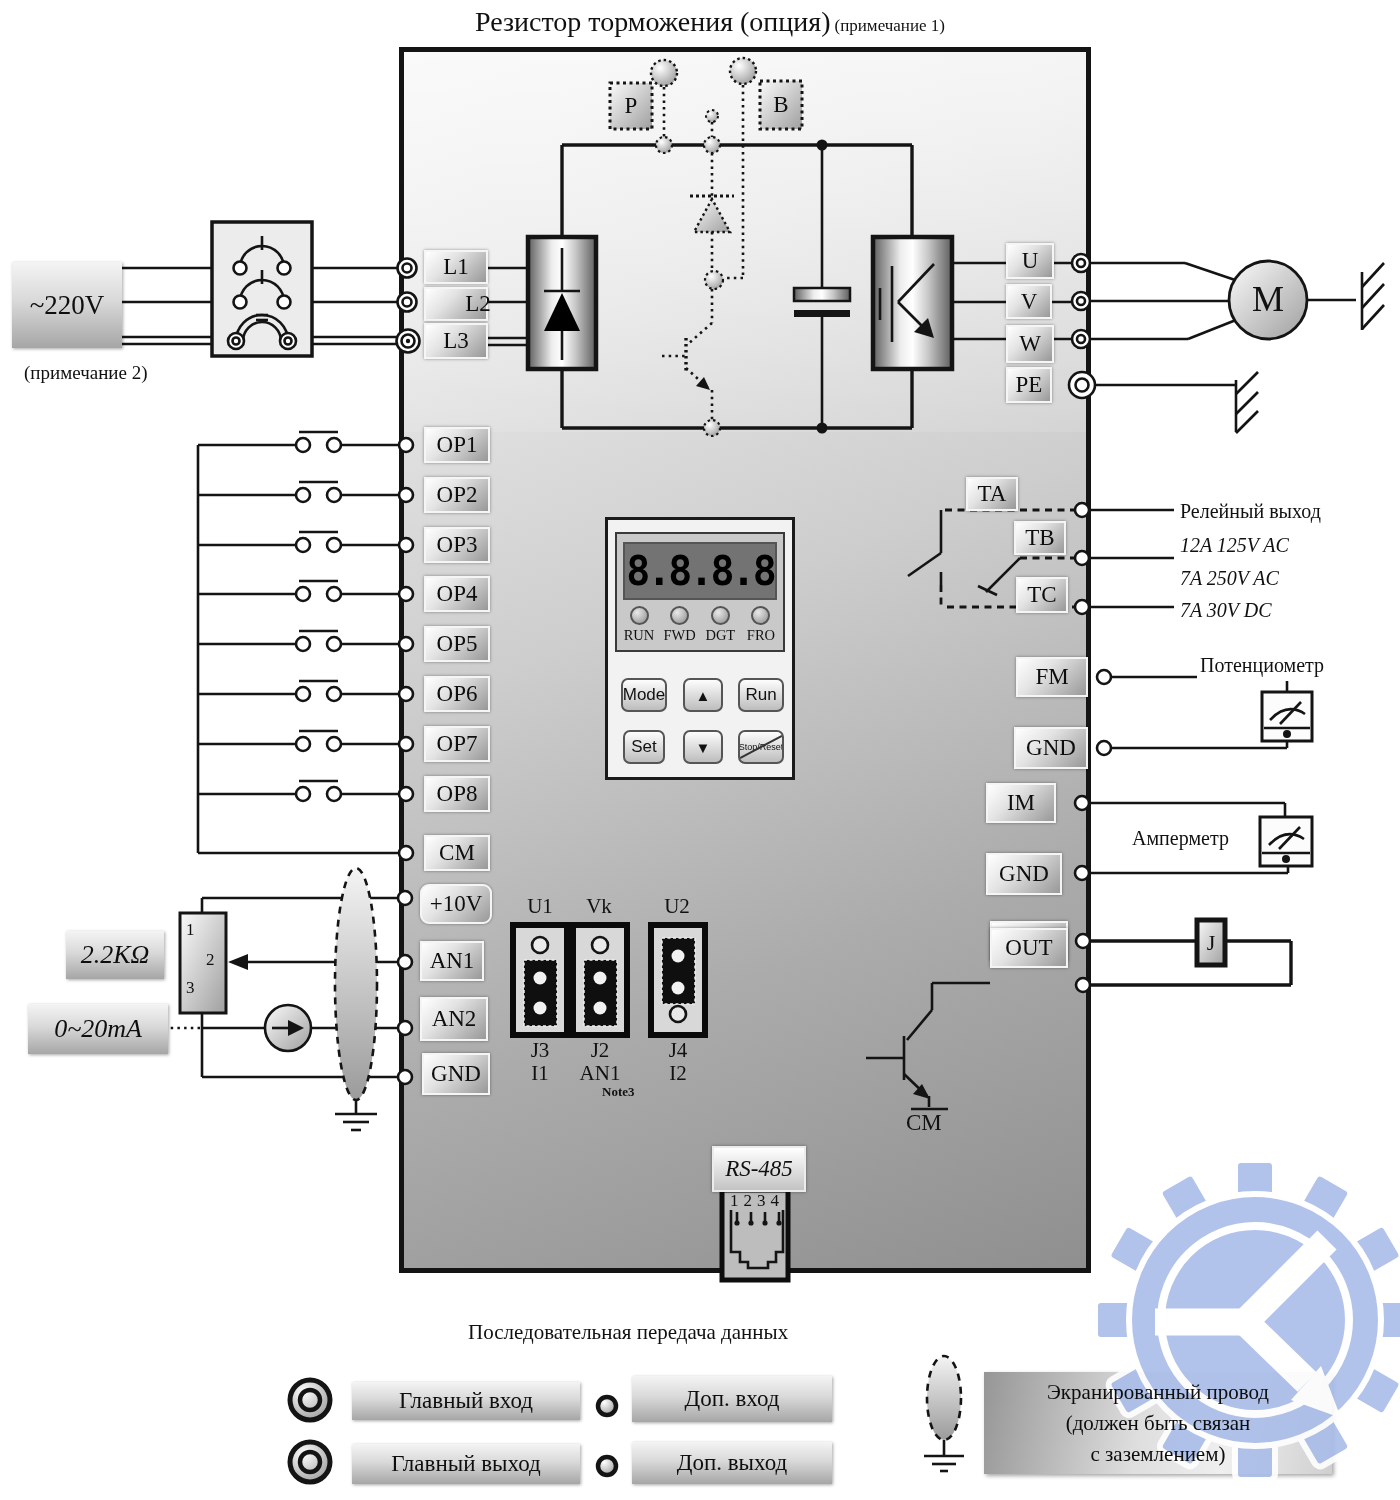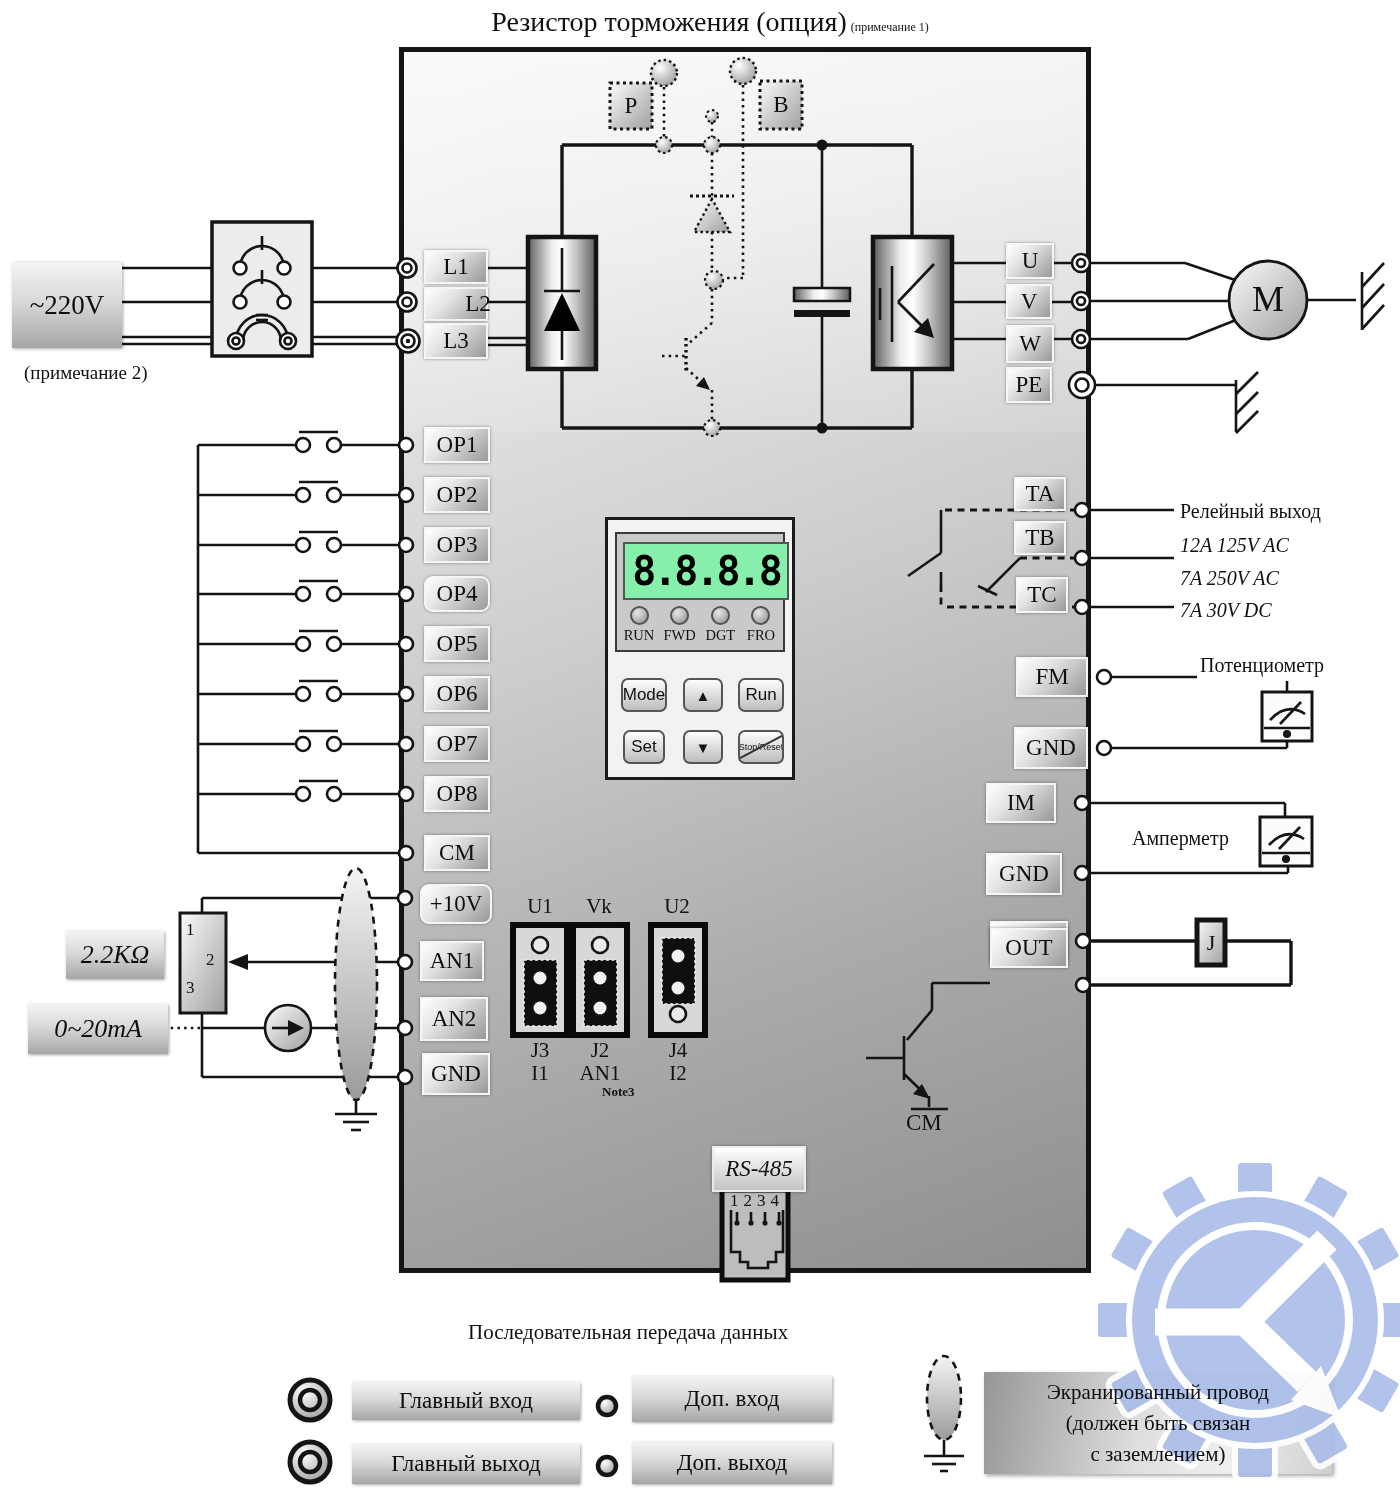--- a/index.html
+++ b/index.html
@@ -18,21 +18,21 @@
   .gbox{display:flex;align-items:center;justify-content:center;z-index:2;
     background:linear-gradient(180deg,#f4f4f4 0%,#d9d9d9 45%,#a6a6a6 100%);
     box-shadow:1px 1px 3px rgba(0,0,0,.35);box-sizing:border-box;font-size:23px;color:#0e0e0e;}
   .txt{z-index:2;white-space:nowrap;}
   .it{font-style:italic;}
   .ctr{display:flex;align-items:center;justify-content:center;}
   
   .kpanel{left:605px;top:517px;width:190px;height:263px;background:#f2f2f2;border:3px solid #1a1a1a;
           box-sizing:border-box;z-index:2;}
   .kbezel{left:7px;top:12px;width:170px;height:120px;background:#c9c9c9;border:2px solid #3a3a3a;box-sizing:border-box;}
-  .kdisp{left:6px;top:8px;width:166px;height:58px;background:#86efac;border:2px solid #555;box-sizing:border-box;
+  .kdisp{left:6px;top:8px;width:154px;height:58px;background:#737373;border:2px solid #555;box-sizing:border-box;
          font-family:"DejaVu Sans Mono",monospace;font-weight:bold;font-size:40px;letter-spacing:-3px;
          display:flex;align-items:center;justify-content:center;color:#000;}
   .ledrow{left:2px;top:72px;width:162px;display:flex;justify-content:space-between;}
   .ledcol{display:flex;flex-direction:column;align-items:center;width:40px;}
   .led{width:15px;height:15px;border-radius:50%;border:2px solid #555;
        background:radial-gradient(circle at 35% 30%,#e8e8e8,#8d8d8d);}
   .ledlab{font-size:14.5px;margin-top:2px;}
   .kbtn{position:absolute;display:flex;align-items:center;justify-content:center;z-index:2;
     background:linear-gradient(180deg,#fdfdfd,#bdbdbd);border:2px solid #555;border-radius:7px;
     box-sizing:border-box;font-size:17px;color:#111;}
@@ -54,21 +54,21 @@
     display:flex;align-items:center;justify-content:center;font-size:23px;font-style:italic;
     box-shadow:0 0 3px rgba(0,0,0,.4);}
 </style>
 </head>
 <body>
 
 <div id="stage">
 
   <div class="abs txt" style="left:360px;top:6px;width:700px;text-align:center;z-index:2;">
     <span style="font-size:28px;">Резистор торможения (опция)</span>
-    <span style="font-size:12px;">(примечание 1)</span>
+    <span style="font-size:17px;">(примечание 1)</span>
   </div>
 
   <div class="abs mainbox"></div>
   <div class="abs powerarea"></div>
 
   <svg class="abs layer" width="1400" height="1500" viewBox="0 0 1400 1500">
     <defs>
       <linearGradient id="gMetal" x1="0" y1="0" x2="1" y2="0">
         <stop offset="0" stop-color="#5e5e5e"></stop>
           <stop offset=".35" stop-color="#ededed"></stop>
@@ -498,21 +498,21 @@
 
   <div class="abs tlabel" style="left:424px;top:427px;width:66px;height:36px;">
       <span>OP1</span>
     </div>
   <div class="abs tlabel" style="left:424px;top:477px;width:66px;height:36px;">
       <span>OP2</span>
     </div>
   <div class="abs tlabel" style="left:424px;top:527px;width:66px;height:36px;">
       <span>OP3</span>
     </div>
-  <div class="abs tlabel" style="left:424px;top:576px;width:66px;height:36px;border-radius:9px;">
+  <div class="abs tlabel" style="left:424px;top:576px;width:66px;height:36px;">
       <span>OP4</span>
     </div>
   <div class="abs tlabel" style="left:424px;top:626px;width:66px;height:36px;">
       <span>OP5</span>
     </div>
   <div class="abs tlabel" style="left:424px;top:676px;width:66px;height:36px;">
       <span>OP6</span>
     </div>
   <div class="abs tlabel" style="left:424px;top:726px;width:66px;height:36px;">
       <span>OP7</span>
@@ -547,21 +547,21 @@
       </div>
     </div>
     <button class="kbtn" style="left:13px;top:158px;width:46px;height:34px;">Mode</button>
     <button class="kbtn tri" style="left:75px;top:158px;width:40px;height:34px;">▲</button>
     <button class="kbtn" style="left:130px;top:158px;width:46px;height:34px;">Run</button>
     <button class="kbtn" style="left:15px;top:210px;width:42px;height:34px;">Set</button>
     <button class="kbtn tri" style="left:75px;top:210px;width:40px;height:34px;">▼</button>
     <button class="kbtn btn-stop" style="left:130px;top:210px;width:46px;height:34px;">Stop/Reset</button>
   </div>
 
-  <div class="abs tlabel" style="left:1014px;top:477px;width:52px;height:34px;">
+  <div class="abs tlabel" style="left:966px;top:477px;width:52px;height:34px;">
       <span>TA</span>
     </div>
   <div class="abs tlabel" style="left:1014px;top:521px;width:52px;height:34px;">
       <span>TB</span>
     </div>
   <div class="abs tlabel" style="left:1016px;top:577px;width:52px;height:36px;">
       <span>TC</span>
     </div>
   <div class="abs txt" style="left:1180px;top:500px;font-size:20px;">Релейный выход</div>
   <div class="abs txt it" style="left:1180px;top:534px;font-size:20px;">12A 125V AC</div>

